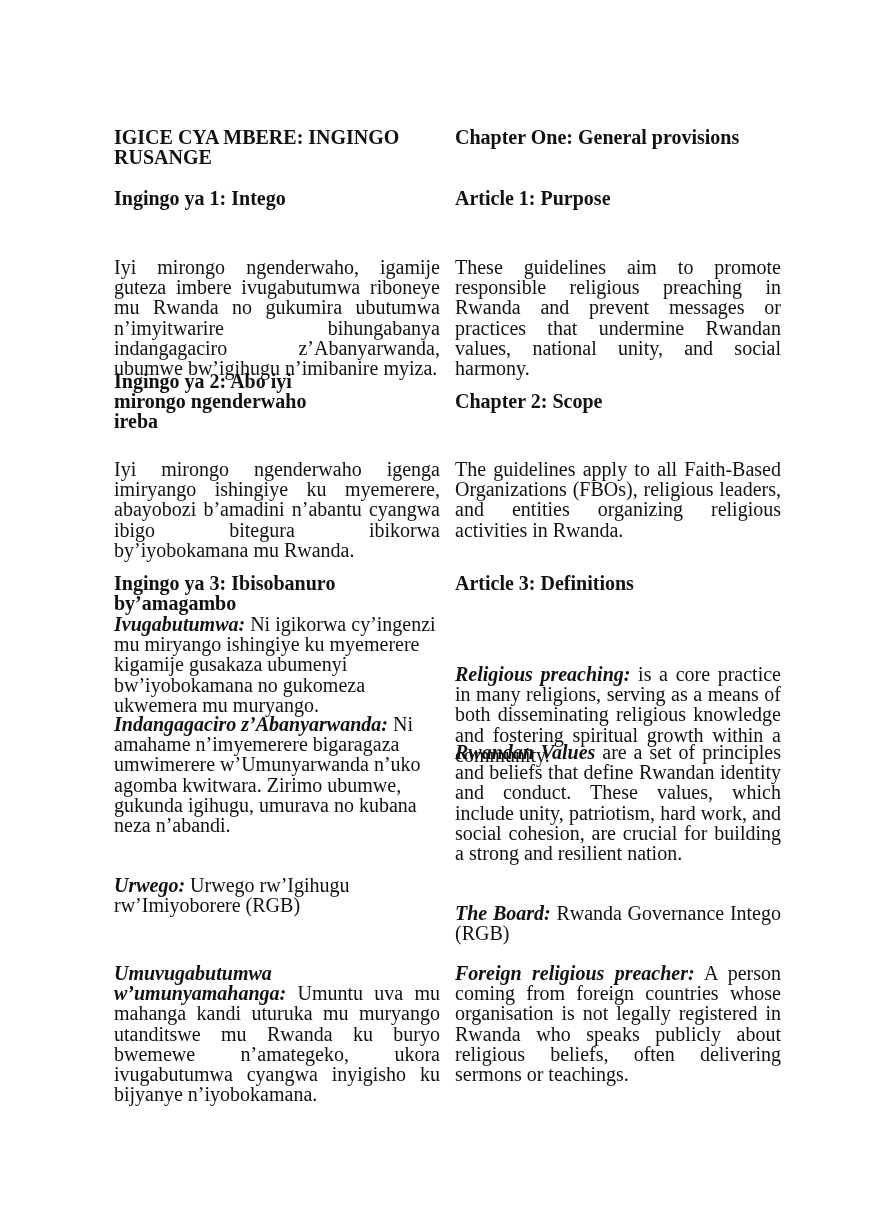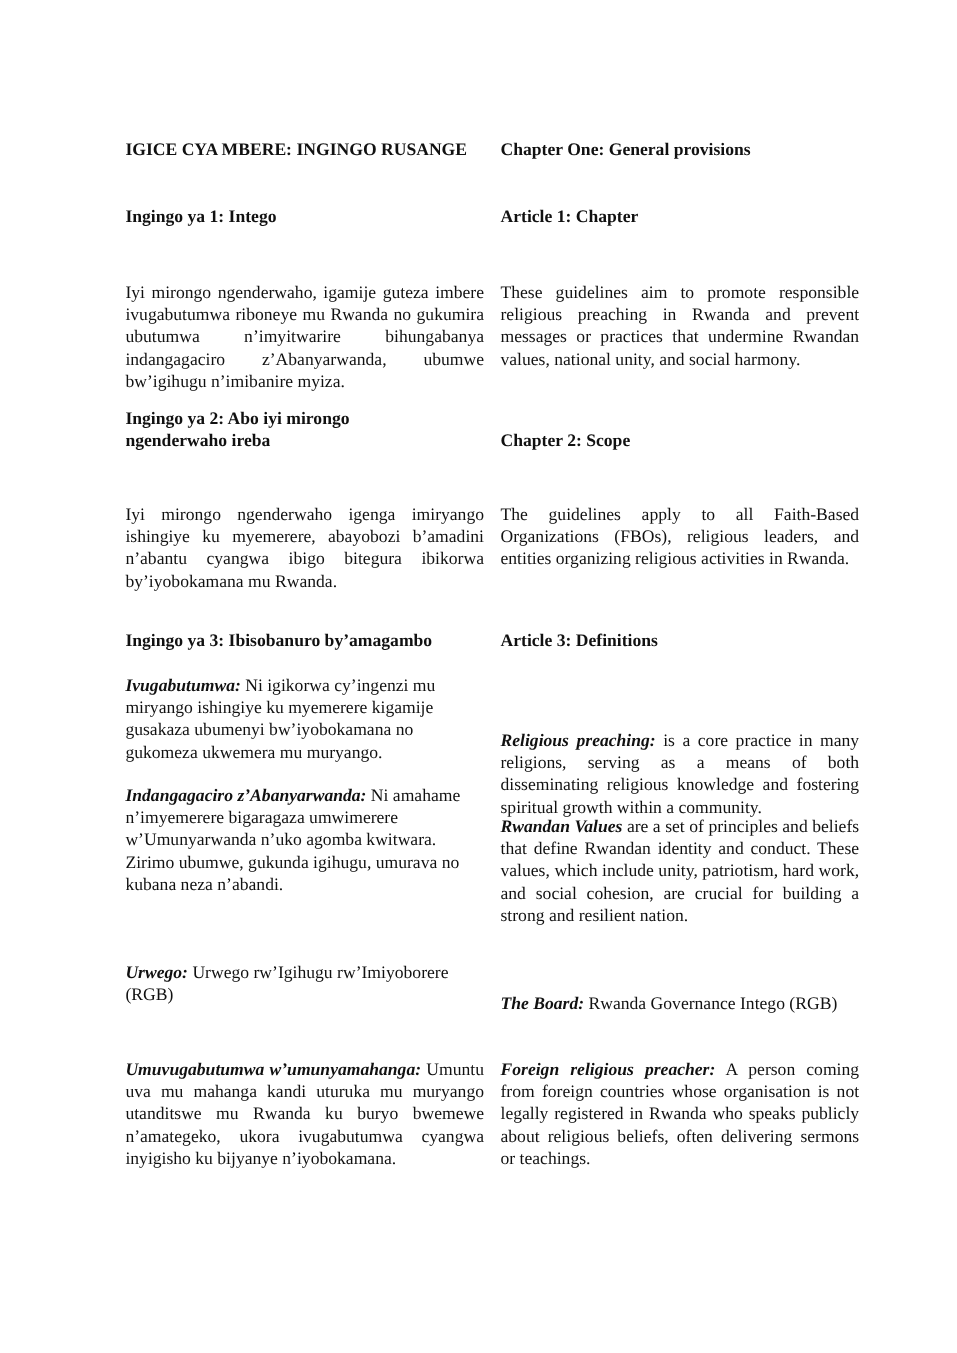--- a/index.html
+++ b/index.html
@@ -1,18 +1,18 @@
 <!DOCTYPE html>
 <html><head>
 <meta charset="utf-8">
 <style>
   html, body { margin: 0; padding: 0; background: #ffffff; }
   body { width: 870px; height: 1230px; position: relative; overflow: hidden;
          font-family: "Liberation Serif", serif; color: #111111; }
-  .blk { position: absolute; font-size: 16px; line-height: 20.2px; }
+  .blk { position: absolute; font-size: 20px; line-height: 20.2px; }
   .left { left: 114px; width: 326px; }
   .right { left: 455px; width: 326px; }
   .just { text-align: justify; margin-top: 28px; }
   .h { font-weight: bold; }
   b { font-weight: bold; font-style: italic; }
 </style>
 </head>
 <body>
 
 <div class="blk left h" style="top:127px;">IGICE CYA MBERE: INGINGO RUSANGE</div>
@@ -21,21 +21,21 @@
 <div class="blk left h" style="top:371px; width:240px;">Ingingo ya 2: Abo iyi mirongo ngenderwaho ireba</div>
 <div class="blk left just" style="top:431px;">Iyi mirongo ngenderwaho igenga imiryango ishingiye ku myemerere, abayobozi b’amadini n’abantu cyangwa ibigo bitegura ibikorwa by’iyobokamana mu Rwanda.</div>
 <div class="blk left h" style="top:573px;">Ingingo ya 3: Ibisobanuro by’amagambo</div>
 
 <div class="blk left" style="top:614px;"><b>Ivugabutumwa:</b><span> Ni igikorwa cy’ingenzi mu miryango ishingiye ku myemerere kigamije gusakaza ubumenyi bw’iyobokamana no gukomeza ukwemera mu muryango.</span></div>
 <div class="blk left" style="top:714px;"><b>Indangagaciro z’Abanyarwanda:</b><span> Ni amahame n’imyemerere bigaragaza umwimerere w’Umunyarwanda n’uko agomba kwitwara. Zirimo ubumwe, gukunda igihugu, umurava no kubana neza n’abandi.</span></div>
 <div class="blk left" style="top:875px;"><b>Urwego:</b><span> Urwego rw’Igihugu rw’Imiyoborere (RGB)</span></div>
 <div class="blk left just" style="top:935px;"><b>Umuvugabutumwa w’umunyamahanga:</b><span> Umuntu uva mu mahanga kandi uturuka mu muryango utanditswe mu Rwanda ku buryo bwemewe n’amategeko, ukora ivugabutumwa cyangwa inyigisho ku bijyanye n’iyobokamana.</span></div>
 
 <div class="blk right h" style="top:127px;">Chapter One: General provisions</div>
-<div class="blk right h" style="top:188px;">Article 1: Chapter</div>
+<div class="blk right h" style="top:188px;">Article 1: Purpose</div>
 <div class="blk right just" style="top:229px;">These guidelines aim to promote responsible religious preaching in Rwanda and prevent messages or practices that undermine Rwandan values, national unity, and social harmony.</div>
 <div class="blk right h" style="top:391px;">Chapter 2: Scope</div>
 <div class="blk right just" style="top:431px;">The guidelines apply to all Faith-Based Organizations (FBOs), religious leaders, and entities organizing religious activities in Rwanda.</div>
 <div class="blk right h" style="top:573px;">Article 3: Definitions</div>
 
 <div class="blk right just" style="top:636px;"><b>Religious preaching:</b><span>  is a core practice in many religions, serving as a means of both disseminating religious knowledge and fostering spiritual growth within a community.</span></div>
 <div class="blk right just" style="top:714px;"><b>Rwandan Values</b><span>  are a set of principles and beliefs that define Rwandan identity and conduct. These values, which include unity, patriotism, hard work, and social cohesion, are crucial for building a strong and resilient nation.</span></div>
 <div class="blk right just" style="top:875px;"><b>The Board:</b><span> Rwanda Governance Intego (RGB)</span></div>
 <div class="blk right just" style="top:935px;"><b>Foreign religious preacher:</b><span> A person coming from foreign countries whose organisation is not legally registered in Rwanda who speaks publicly about religious beliefs, often delivering sermons or teachings.</span></div>
 

